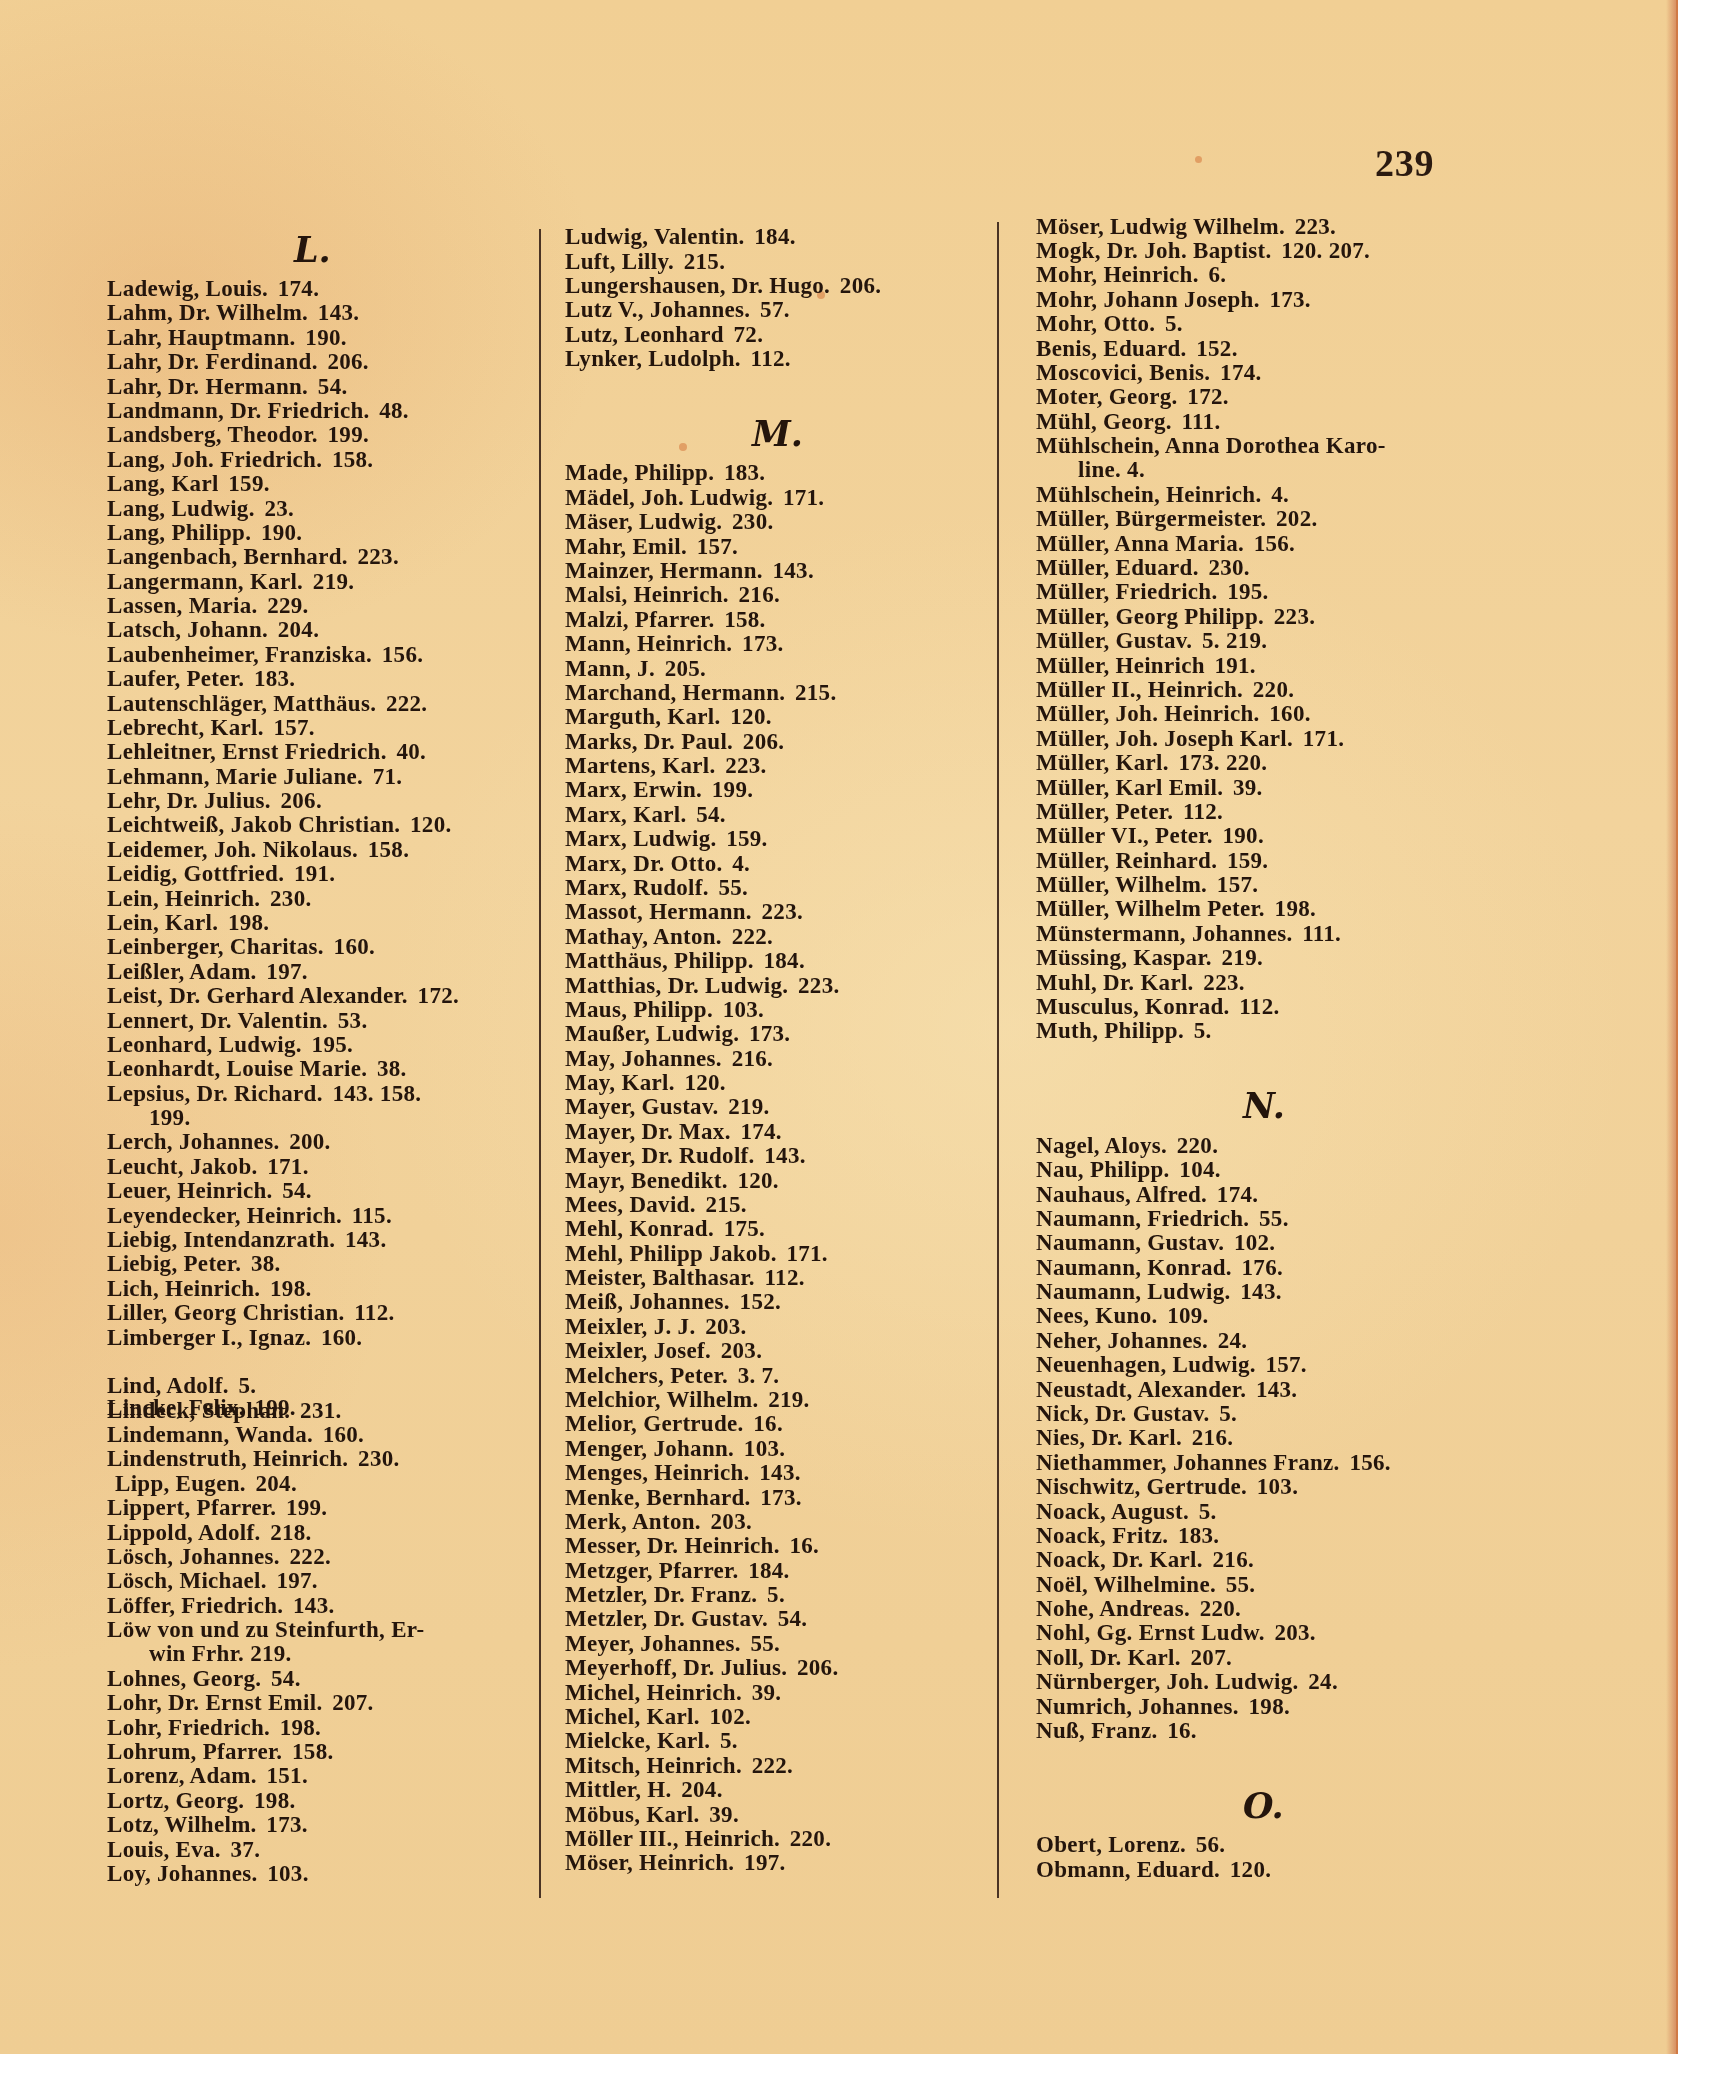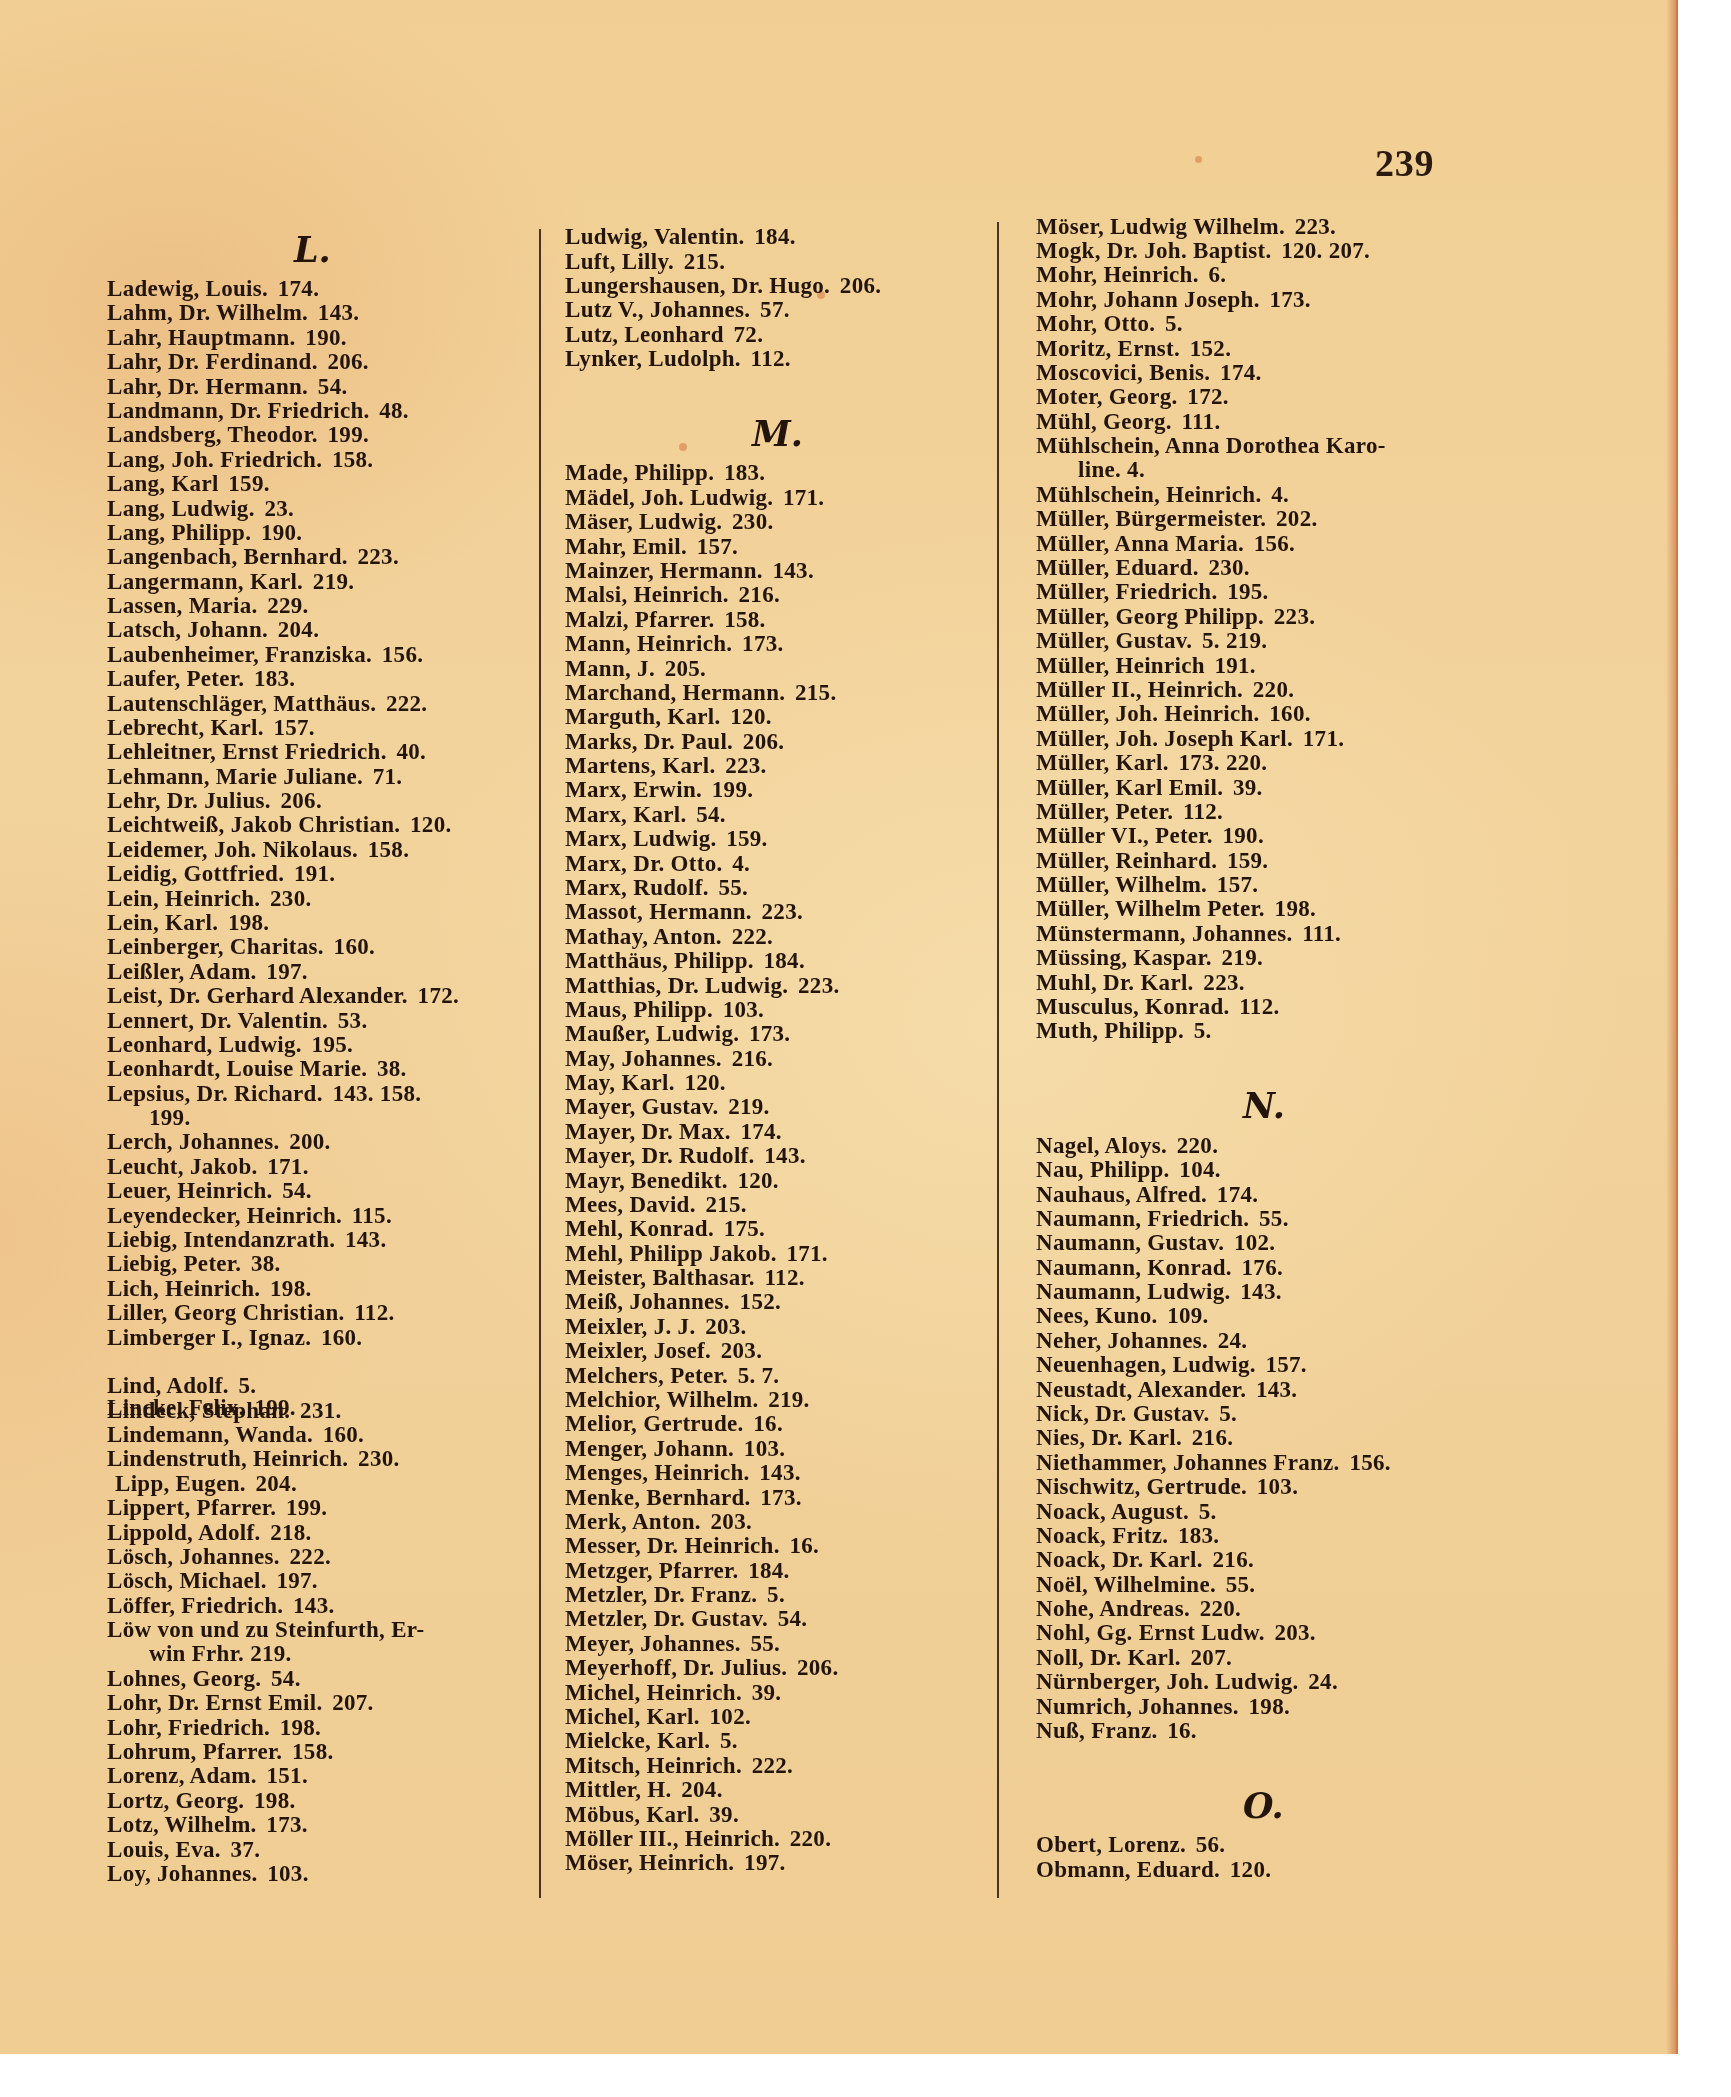--- a/index.html
+++ b/index.html
@@ -164,21 +164,21 @@
       <div class="entry" style="left: 565px; top: 1120px;"><span>Mayer, Dr. Max.</span><span class="pages">174.</span></div>
       <div class="entry" style="left: 565px; top: 1144px;"><span>Mayer, Dr. Rudolf.</span><span class="pages">143.</span></div>
       <div class="entry" style="left: 565px; top: 1169px;"><span>Mayr, Benedikt.</span><span class="pages">120.</span></div>
       <div class="entry" style="left: 565px; top: 1193px;"><span>Mees, David.</span><span class="pages">215.</span></div>
       <div class="entry" style="left: 565px; top: 1217px;"><span>Mehl, Konrad.</span><span class="pages">175.</span></div>
       <div class="entry" style="left: 565px; top: 1242px;"><span>Mehl, Philipp Jakob.</span><span class="pages">171.</span></div>
       <div class="entry" style="left: 565px; top: 1266px;"><span>Meister, Balthasar.</span><span class="pages">112.</span></div>
       <div class="entry" style="left: 565px; top: 1290px;"><span>Meiß, Johannes.</span><span class="pages">152.</span></div>
       <div class="entry" style="left: 565px; top: 1315px;"><span>Meixler, J. J.</span><span class="pages">203.</span></div>
       <div class="entry" style="left: 565px; top: 1339px;"><span>Meixler, Josef.</span><span class="pages">203.</span></div>
-      <div class="entry" style="left: 565px; top: 1364px;"><span>Melchers, Peter.</span><span class="pages">5. 7.</span></div>
+      <div class="entry" style="left: 565px; top: 1364px;"><span>Melchers, Peter.</span><span class="pages">3. 7.</span></div>
       <div class="entry" style="left: 565px; top: 1388px;"><span>Melchior, Wilhelm.</span><span class="pages">219.</span></div>
       <div class="entry" style="left: 565px; top: 1412px;"><span>Melior, Gertrude.</span><span class="pages">16.</span></div>
       <div class="entry" style="left: 565px; top: 1437px;"><span>Menger, Johann.</span><span class="pages">103.</span></div>
       <div class="entry" style="left: 565px; top: 1461px;"><span>Menges, Heinrich.</span><span class="pages">143.</span></div>
       <div class="entry" style="left: 565px; top: 1486px;"><span>Menke, Bernhard.</span><span class="pages">173.</span></div>
       <div class="entry" style="left: 565px; top: 1510px;"><span>Merk, Anton.</span><span class="pages">203.</span></div>
       <div class="entry" style="left: 565px; top: 1534px;"><span>Messer, Dr. Heinrich.</span><span class="pages">16.</span></div>
       <div class="entry" style="left: 565px; top: 1559px;"><span>Metzger, Pfarrer.</span><span class="pages">184.</span></div>
       <div class="entry" style="left: 565px; top: 1583px;"><span>Metzler, Dr. Franz.</span><span class="pages">5.</span></div>
       <div class="entry" style="left: 565px; top: 1607px;"><span>Metzler, Dr. Gustav.</span><span class="pages">54.</span></div>
@@ -192,21 +192,21 @@
       <div class="entry" style="left: 565px; top: 1803px;"><span>Möbus, Karl.</span><span class="pages">39.</span></div>
       <div class="entry" style="left: 565px; top: 1827px;"><span>Möller III., Heinrich.</span><span class="pages">220.</span></div>
       <div class="entry" style="left: 565px; top: 1851px;"><span>Möser, Heinrich.</span><span class="pages">197.</span></div>
     </div>
   <div id="col2" class="column">
       <div class="entry" style="left: 1036px; top: 215px;"><span>Möser, Ludwig Wilhelm.</span><span class="pages">223.</span></div>
       <div class="entry" style="left: 1036px; top: 239px;"><span>Mogk, Dr. Joh. Baptist.</span><span class="pages">120. 207.</span></div>
       <div class="entry" style="left: 1036px; top: 263px;"><span>Mohr, Heinrich.</span><span class="pages">6.</span></div>
       <div class="entry" style="left: 1036px; top: 288px;"><span>Mohr, Johann Joseph.</span><span class="pages">173.</span></div>
       <div class="entry" style="left: 1036px; top: 312px;"><span>Mohr, Otto.</span><span class="pages">5.</span></div>
-      <div class="entry" style="left: 1036px; top: 337px;"><span>Moritz, Ernst.</span><span class="pages">152.</span></div>
+      <div class="entry" style="left: 1036px; top: 337px;"><span>Benis, Eduard.</span><span class="pages">152.</span></div>
       <div class="entry" style="left: 1036px; top: 361px;"><span>Moscovici, Benis.</span><span class="pages">174.</span></div>
       <div class="entry" style="left: 1036px; top: 385px;"><span>Moter, Georg.</span><span class="pages">172.</span></div>
       <div class="entry" style="left: 1036px; top: 410px;"><span>Mühl, Georg.</span><span class="pages">111.</span></div>
       <div class="entry" style="left: 1036px; top: 434px;"><span>Mühlschein, Anna Dorothea Karo-</span><span class="cont">line. 4.</span></div>
       <div class="entry" style="left: 1036px; top: 483px;"><span>Mühlschein, Heinrich.</span><span class="pages">4.</span></div>
       <div class="entry" style="left: 1036px; top: 507px;"><span>Müller, Bürgermeister.</span><span class="pages">202.</span></div>
       <div class="entry" style="left: 1036px; top: 532px;"><span>Müller, Anna Maria.</span><span class="pages">156.</span></div>
       <div class="entry" style="left: 1036px; top: 556px;"><span>Müller, Eduard.</span><span class="pages">230.</span></div>
       <div class="entry" style="left: 1036px; top: 580px;"><span>Müller, Friedrich.</span><span class="pages">195.</span></div>
       <div class="entry" style="left: 1036px; top: 605px;"><span>Müller, Georg Philipp.</span><span class="pages">223.</span></div>

